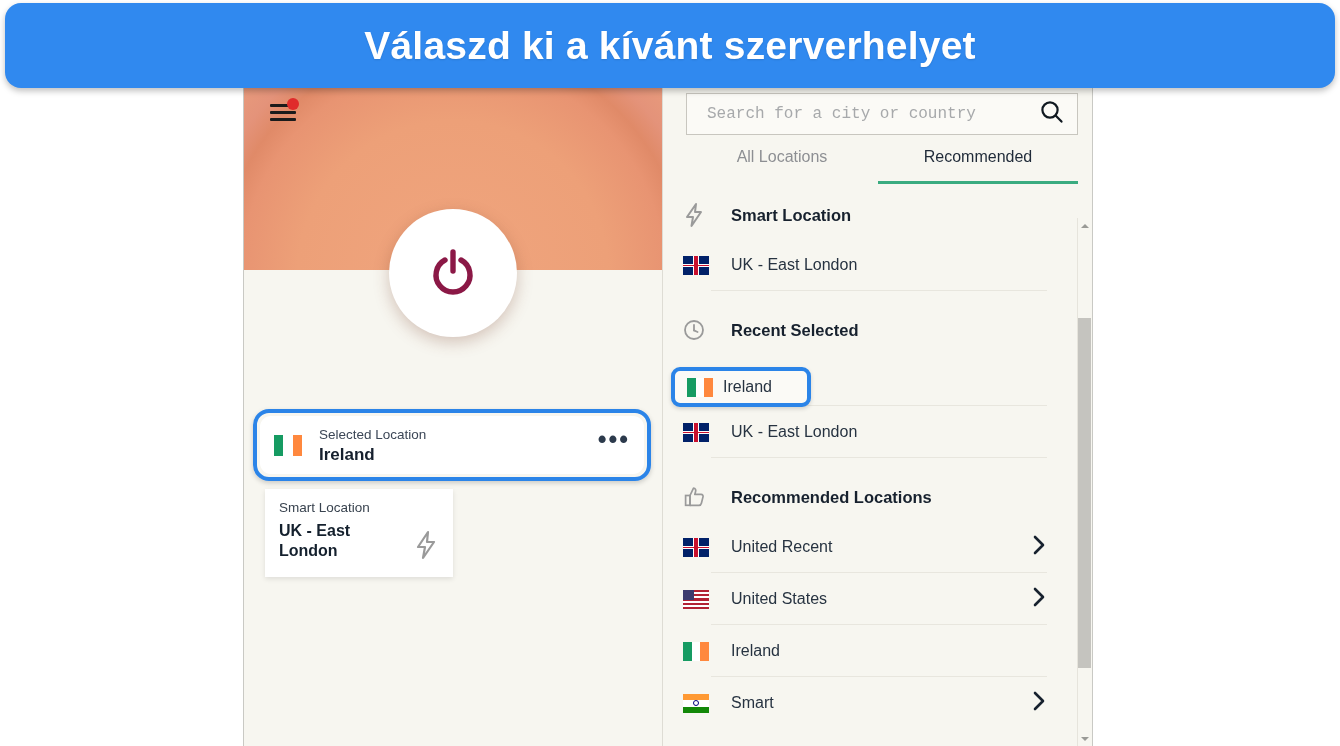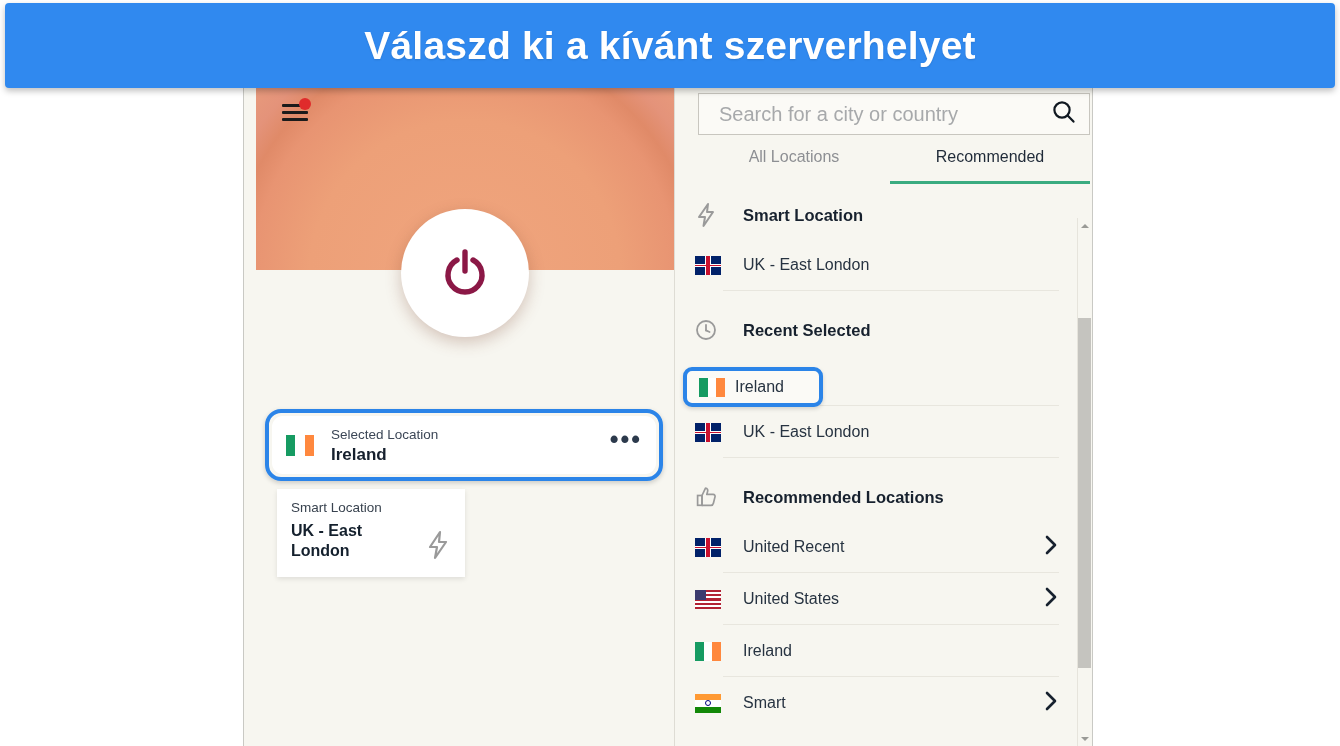--- a/index.html
+++ b/index.html
@@ -16,21 +16,21 @@
   }
 
   
   #banner {
     position: absolute;
     left: 5px;
     top: 3px;
     width: 1330px;
     height: 85px;
     background: #3089ef;
-    border-radius: 4px;
+    border-radius: 16px;
     box-shadow: 0 3px 6px rgba(0,0,0,0.25);
     display: flex;
     align-items: center;
     justify-content: center;
     z-index: 50;
   }
   #banner-text {
     color: #ffffff;
     font-size: 39px;
     font-weight: bold;
@@ -53,21 +53,20 @@
   }
 
   
   #left-panel {
     position: relative;
     width: 418px;
     height: 100%;
     background: #f7f6f0;
     flex: 0 0 418px;
     overflow: hidden;
-    margin-left: 12px;
   }
   #hero {
     position: absolute;
     left: 0; top: 0;
     width: 418px;
     height: 184px;
     overflow: hidden;
     background: #e08a68;
   }
   #hero-glow {
@@ -266,22 +265,22 @@
     box-sizing: border-box;
     display: flex;
     align-items: center;
     padding: 0 12px 0 18px;
   }
   #search-input {
     flex: 1 1 auto;
     border: none;
     outline: none;
     background: transparent;
-    font-family: Liberation Sans, sans-serif;
-    font-size: 20px;
+    font-family: Liberation Mono, monospace;
+    font-size: 16px;
     color: #2b3443;
   }
   #search-input::placeholder { color: #a7a9ab; }
   #search-icon { flex: 0 0 auto; cursor: pointer; display: block; }
 
   #tabs {
     position: absolute;
     left: 23px;
     top: 62px;
     width: 392px;

